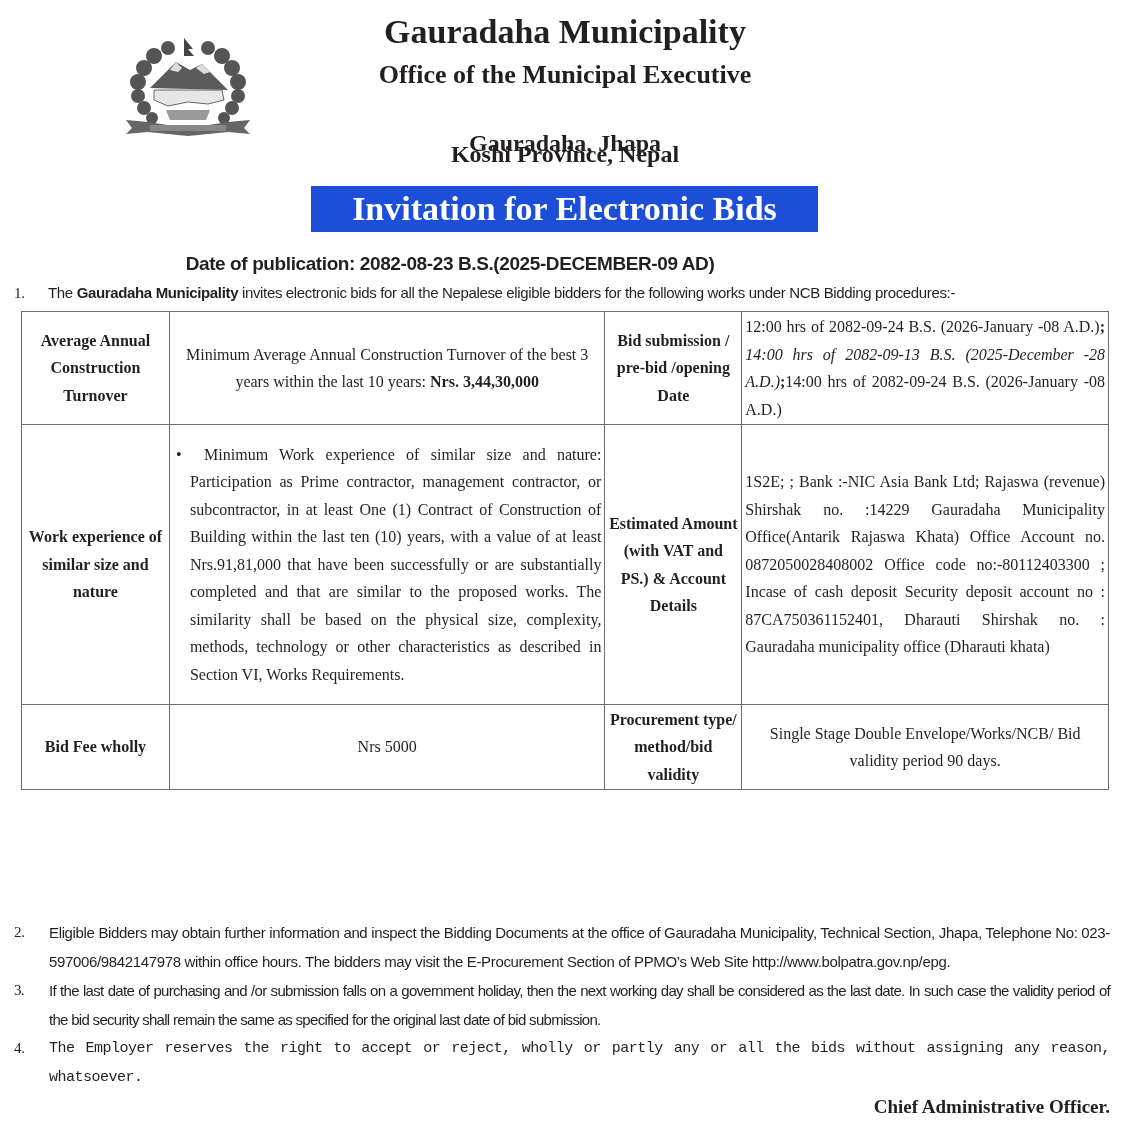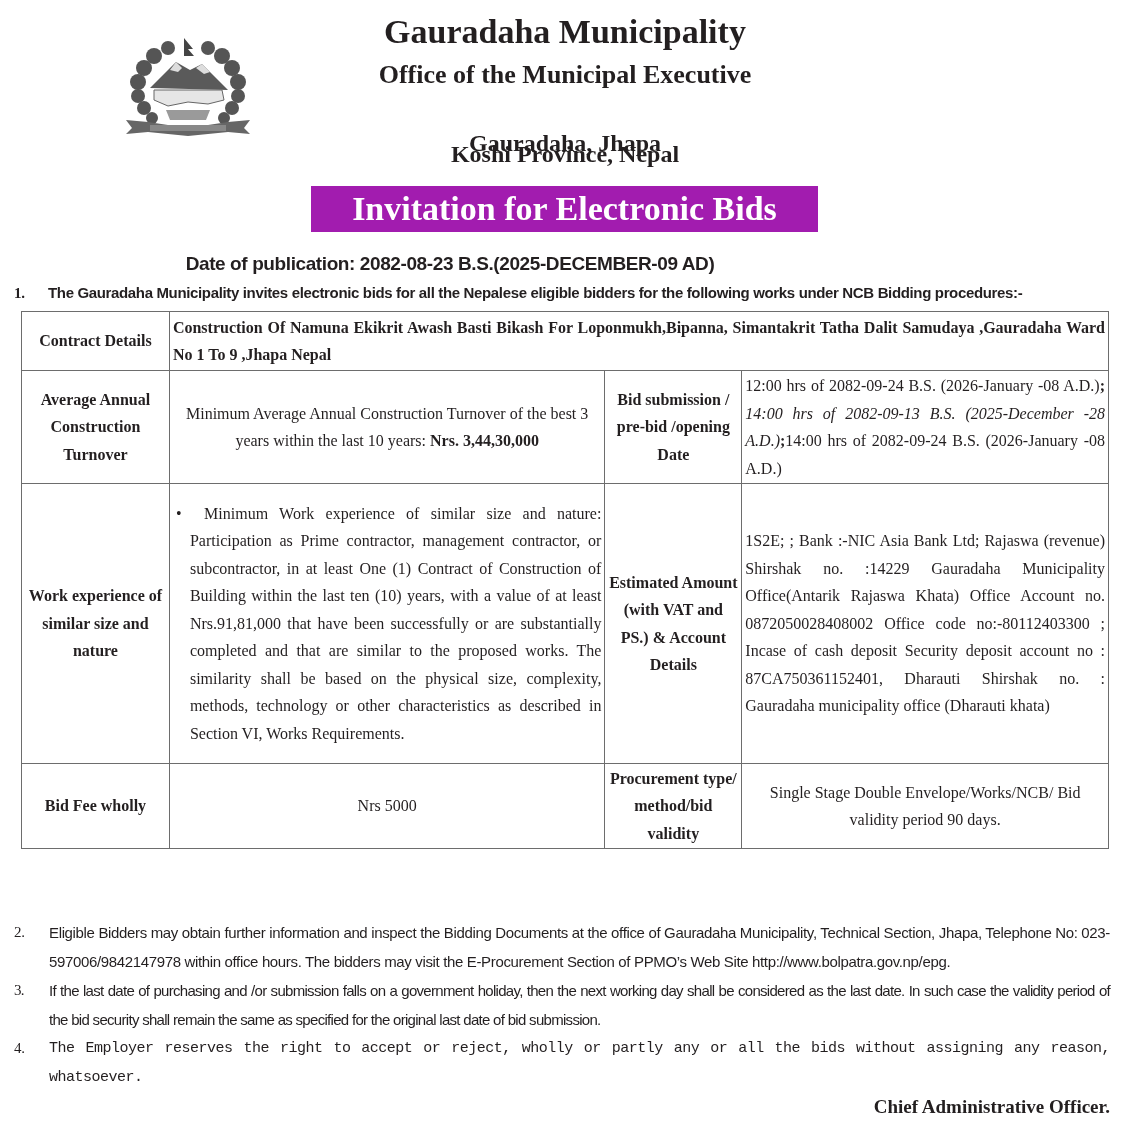--- a/index.html
+++ b/index.html
@@ -3,23 +3,23 @@
 <meta charset="utf-8">
 <style>
   html, body { margin: 0; padding: 0; background: #ffffff; }
   body { width: 1125px; height: 1126px; position: relative; overflow: hidden; color: #231f20; font-family: "Liberation Serif", serif; }
   .emblem { position: absolute; left: 118px; top: 28px; width: 140px; height: 112px; }
   .header { position: absolute; left: 300px; width: 530px; text-align: center; font-weight: bold; font-family: "Liberation Serif", serif; }
   .h1 { top: 12px; font-size: 34px; line-height: 40px; }
   .h2 { top: 58px; font-size: 26px; line-height: 34px; }
   .h3 { top: 99px; font-size: 24px; line-height: 32px; margin-top: 28px; }
   .h4 { top: 138px; font-size: 24px; line-height: 32px; }
-  .banner { position: absolute; left: 311px; top: 186px; width: 507px; height: 46px; background: #a21caf; color: #fff; font-weight: bold; font-size: 34px; line-height: 46px; text-align: center; font-family: "Liberation Serif", serif; }
+  .banner { position: absolute; left: 311px; top: 186px; width: 507px; height: 46px; background: #1d4ed8; color: #fff; font-weight: bold; font-size: 34px; line-height: 46px; text-align: center; font-family: "Liberation Serif", serif; }
   .pubdate { position: absolute; left: 0; width: 900px; top: 251px; text-align: center; font-family: "Liberation Sans", sans-serif; font-weight: bold; font-size: 19px; line-height: 26px; letter-spacing: -0.4px; }
-  .para1 { position: absolute; left: 14px; top: 282px; width: 1100px; font-family: "Liberation Sans", sans-serif; font-size: 15px; line-height: 22px; letter-spacing: -0.35px; white-space: nowrap; font-weight: bold; }
+  .para1 { position: absolute; left: 14px; top: 282px; width: 1100px; font-family: "Liberation Sans", sans-serif; font-size: 15px; line-height: 22px; letter-spacing: -0.35px; white-space: nowrap; }
   .para1 .num { display: inline-block; width: 34px; font-family: "Liberation Serif", serif; }
   table.bids { position: absolute; left: 21px; top: 311px; width: 1088px; border-collapse: collapse; font-family: "Liberation Serif", serif; font-size: 16px; }
   table.bids td { border: 1.5px solid #6d6d6d; padding: 0 3px; vertical-align: middle; line-height: 27.5px; }
   .lbl { font-weight: bold; text-align: center; }
   .ctr { text-align: center; }
   .just { text-align: justify; text-align-last: left; }
   .bold { font-weight: bold; }
   .ital { font-style: italic; }
   .bullet-wrap { padding-left: 20px !important; text-indent: -14px; text-align: justify; }
   .notes { position: absolute; left: 14px; top: 918px; width: 1096px; font-family: "Liberation Sans", sans-serif; font-size: 15px; letter-spacing: -0.35px; }
@@ -81,24 +81,20 @@
 </div>
 
 <table class="bids">
   <colgroup>
     <col style="width:148px">
     <col style="width:436px">
     <col style="width:137px">
     <col style="width:367px">
   </colgroup>
   <tbody>
-      <tr style="height:59px">
-    <td class="lbl">Contract Details</td>
-    <td colspan="3" class="bold just">Construction Of Namuna Ekikrit Awash Basti Bikash For Loponmukh,Bipanna, Simantakrit Tatha Dalit Samudaya ,Gauradaha Ward No 1 To 9 ,Jhapa Nepal</td>
-  </tr>
   <tr style="height:113px">
     <td class="lbl">Average Annual Construction Turnover</td>
     <td class="ctr"><span>Minimum Average Annual Construction Turnover of the best 3 years within the last 10 years: </span><b>Nrs. 3,44,30,000</b></td>
     <td class="lbl">Bid submission / pre-bid /opening Date</td>
     <td class="just"><span>12:00 hrs of 2082-09-24 B.S. (2026-January -08 A.D.)</span><b>;</b><span class="ital"> 14:00 hrs of 2082-09-13 B.S. (2025-December -28 A.D.)</span><b>;</b><span>14:00 hrs of 2082-09-24 B.S. (2026-January -08 A.D.)</span></td>
   </tr>
   <tr style="height:280px">
     <td class="lbl">Work experience of similar size and nature</td>
     <td class="bullet-wrap"><span>•</span>&nbsp;&nbsp;<span>Minimum Work experience of similar size and nature: Participation as Prime contractor, management contractor, or subcontractor, in at least One (1) Contract of Construction of Building within the last ten (10) years, with a value of at least Nrs.91,81,000 that have been successfully or are substantially completed and that are similar to the proposed works. The similarity shall be based on the physical size, complexity, methods, technology or other characteristics as described in Section VI, Works Requirements.</span></td>
     <td class="lbl">Estimated Amount (with VAT and PS.) &amp; Account Details</td>

